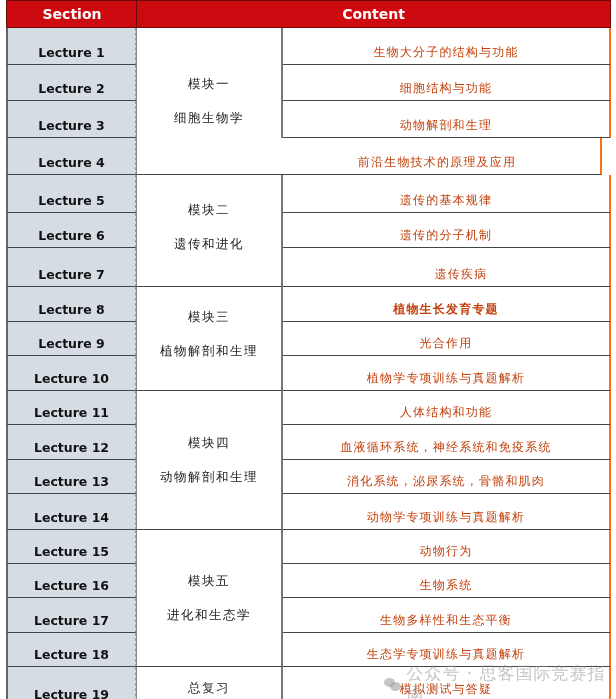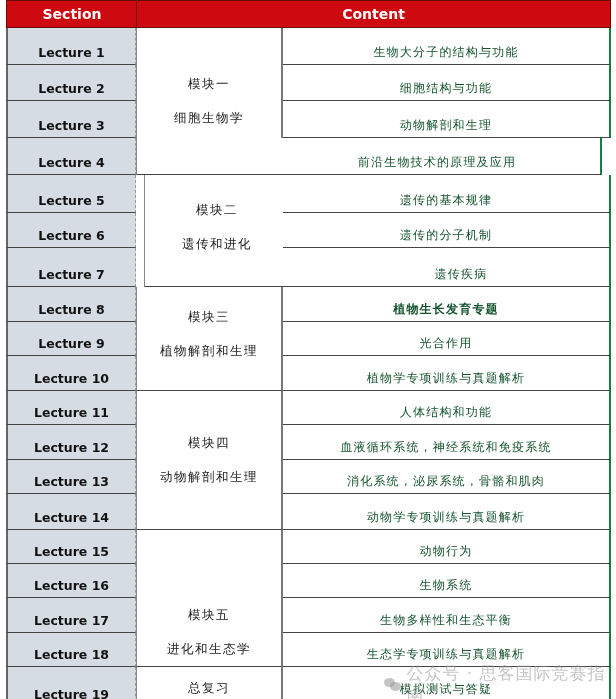--- a/index.html
+++ b/index.html
@@ -7,22 +7,22 @@
          font-family:"DejaVu Sans", "Liberation Sans", sans-serif; }
   .tbl { position:absolute; left:6px; top:0; width:605px; height:699px; }
   .cell { position:absolute; box-sizing:border-box; display:flex; align-items:center; justify-content:center; }
   .hdr { background:#cc0a10; color:#ffffff; font-weight:bold; font-size:14px; border:1px solid #6b0a0a; }
   .sec { background:#d6dce4; color:#111; font-weight:bold; font-size:12.5px;
          border-left:2px solid #666; border-right:1px dashed #999; border-bottom:1px solid #444;
          align-items:flex-end; padding-bottom:4px; }
   .mod { background:#ffffff; color:#222; font-size:12.5px; flex-direction:column;
          border-left:1px solid #888; border-right:2px solid #777; border-bottom:1.5px solid #444; }
   .mod span { display:block; line-height:34px; letter-spacing:1.5px; }
-  .con { background:#ffffff; color:#14532d; font-size:12px; letter-spacing:1.2px;
-         border-right:2px solid #15803d; border-bottom:1.5px solid #444; align-items:flex-end; padding-bottom:3px; }
+  .con { background:#ffffff; color:#c2410c; font-size:12px; letter-spacing:1.2px;
+         border-right:2px solid #f97316; border-bottom:1.5px solid #444; align-items:flex-end; padding-bottom:3px; }
   .watermark { position:absolute; left:384px; top:662px; color:rgba(150,150,150,0.55); font-size:17px;
                letter-spacing:1px; display:flex; align-items:center; gap:5px; }
   .wm-icon { width:18px; height:14px; position:relative; }
   .wm-icon i { position:absolute; border-radius:50%; background:rgba(150,150,150,0.55); }
 </style>
 </head>
 <body>
 
 <div class="tbl">
 
@@ -46,33 +46,33 @@
   <div class="cell sec" style="left:0;top:530px;width:130px;height:34px;">Lecture 15</div>
   <div class="cell sec" style="left:0;top:564px;width:130px;height:34px;">Lecture 16</div>
   <div class="cell sec" style="left:0;top:598px;width:130px;height:35px;">Lecture 17</div>
   <div class="cell sec" style="left:0;top:633px;width:130px;height:34px;">Lecture 18</div>
   <div class="cell sec" style="left:0;top:667px;width:130px;height:40px;">Lecture 19</div>
 
   <div class="cell mod" style="left:130px;top:28px;width:147px;height:147px;">
     <span>模块一</span>
     <span>细胞生物学</span>
   </div>
-  <div class="cell mod" style="left:130px;top:175px;width:147px;height:112px;padding-bottom:8px;margin-left:8px;">
+  <div class="cell mod" style="left:130px;top:175px;width:147px;height:112px;padding-bottom:8px;">
     <span>模块二</span>
     <span>遗传和进化</span>
   </div>
   <div class="cell mod" style="left:130px;top:287px;width:147px;height:104px;padding-bottom:10px;">
     <span>模块三</span>
     <span>植物解剖和生理</span>
   </div>
   <div class="cell mod" style="left:130px;top:391px;width:147px;height:139px;">
     <span>模块四</span>
     <span>动物解剖和生理</span>
   </div>
-  <div class="cell mod" style="left:130px;top:530px;width:147px;height:137px;justify-content:flex-end;">
+  <div class="cell mod" style="left:130px;top:530px;width:147px;height:137px;">
     <span>模块五</span>
     <span>进化和生态学</span>
   </div>
   <div class="cell mod" style="left:130px;top:667px;width:147px;height:40px;justify-content:flex-end;padding-bottom:10px;">
     <span style="line-height:16px;">总复习</span>
   </div>
 
   <div class="cell con" style="left:277px;top:28px;width:328px;height:37px;">生物大分子的结构与功能</div>
   <div class="cell con" style="left:277px;top:65px;width:328px;height:36px;">细胞结构与功能</div>
   <div class="cell con" style="left:277px;top:101px;width:328px;height:37px;">动物解剖和生理</div>

